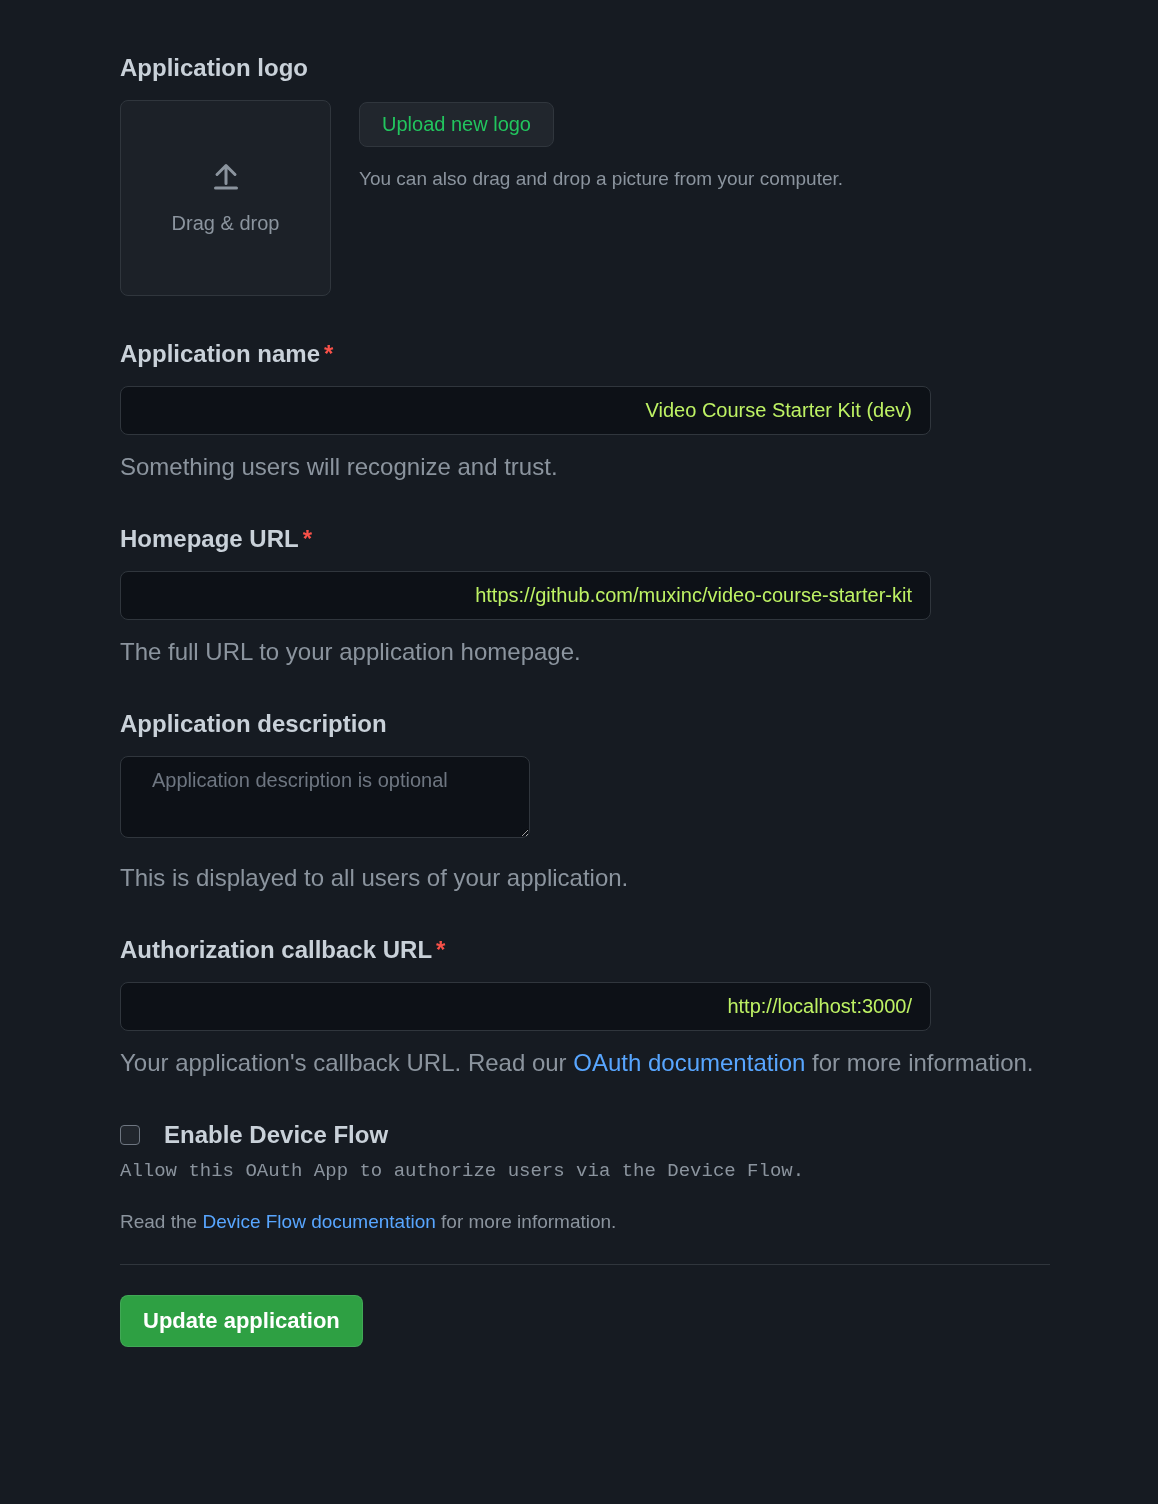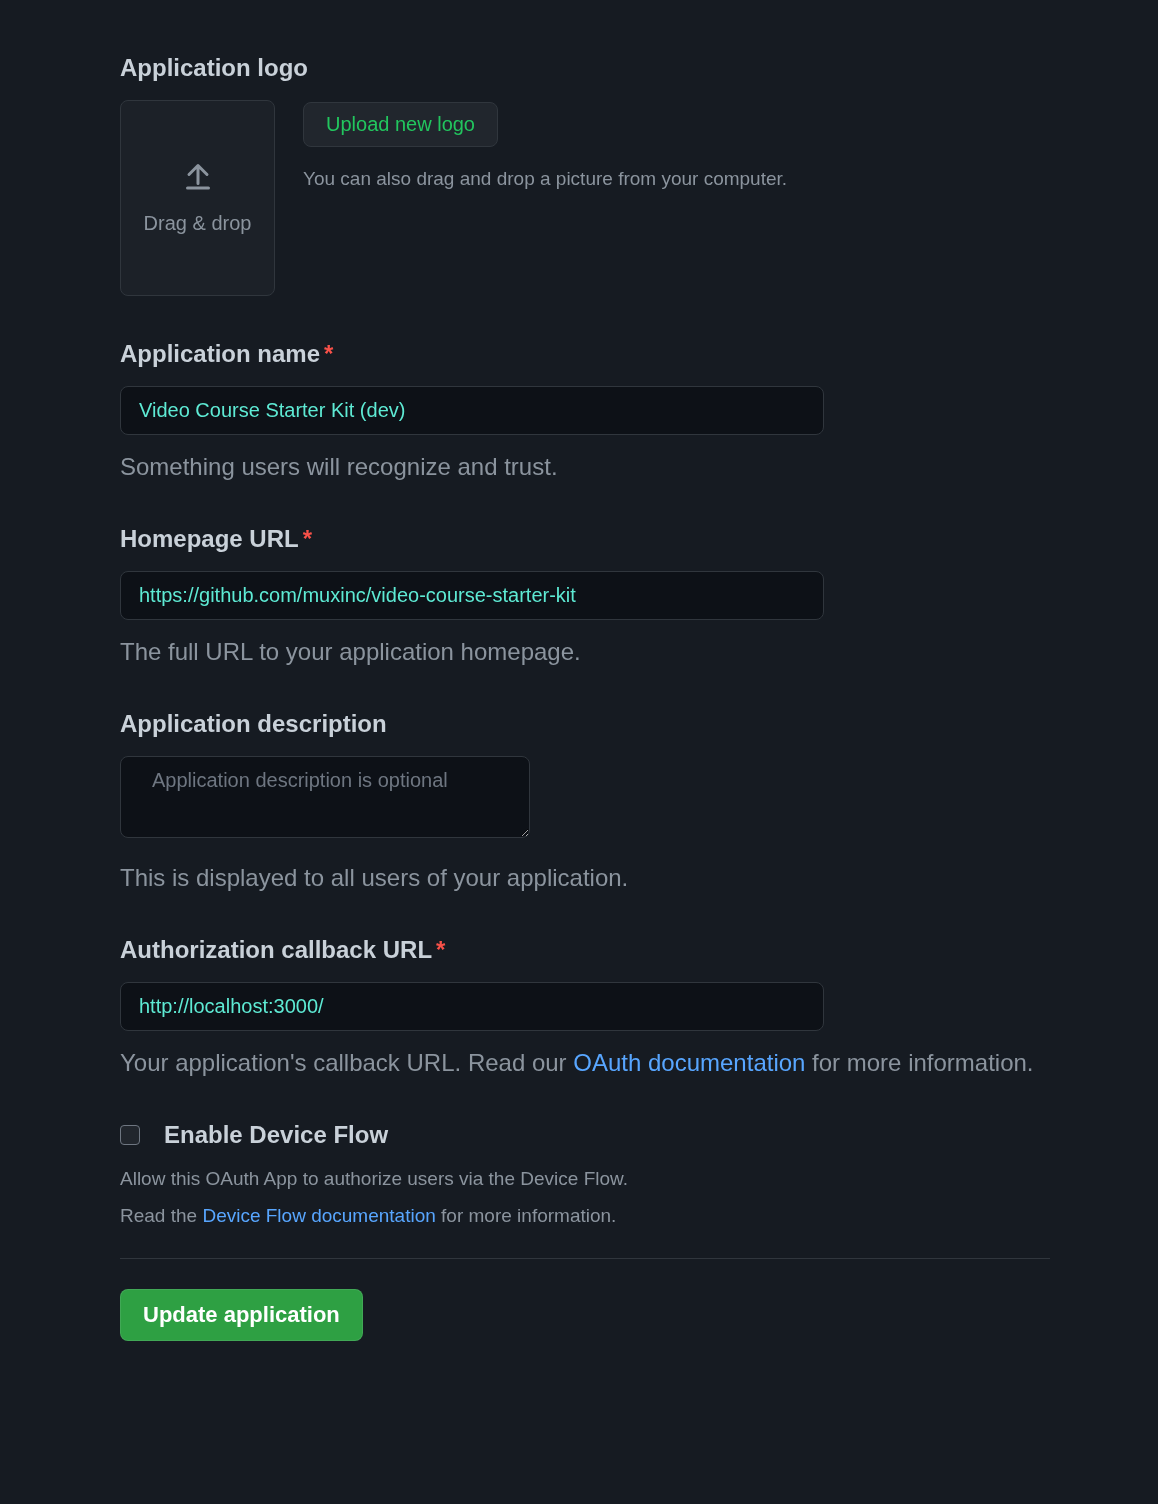--- a/index.html
+++ b/index.html
@@ -22,21 +22,21 @@
       color: #c9d1d9;
       margin-bottom: 14px;
     }
     .logo-row {
       display: flex;
       gap: 28px;
       align-items: flex-start;
       margin-bottom: 40px;
     }
     .dropzone {
-      width: 155px;
+      width: 211px;
       height: 196px;
       border: 1px solid #30363d;
       border-radius: 8px;
       background: #1c2128;
       display: flex;
       flex-direction: column;
       align-items: center;
       justify-content: center;
       gap: 14px;
       color: #8b949e;
@@ -80,29 +80,30 @@
       font-size: 24px;
       font-weight: 600;
       color: #c9d1d9;
       margin-bottom: 14px;
     }
     .required {
       color: #f85149;
       margin-left: 4px;
     }
     .text-input {
-      width: 704px;
+      width: 811px;
       max-width: 100%;
       background: #0d1117;
       border: 1px solid #30363d;
       border-radius: 8px;
-      color: #5eead4;
+      color: #bef264;
       font-size: 20px;
       padding: 12px 18px;
       outline: none;
+      text-align: right;
     }
     .text-input::placeholder, .textarea::placeholder {
       color: #6e7681;
     }
     .textarea {
       width: 410px;
       height: 82px;
       background: #0d1117;
       border: 1px solid #30363d;
       border-radius: 8px;
@@ -139,26 +140,27 @@
       flex-shrink: 0;
     }
     .checkbox-label {
       font-size: 24px;
       font-weight: 600;
       color: #c9d1d9;
     }
     .device-flow-help {
       color: #8b949e;
       font-size: 19px;
-      margin-top: 12px;
+      margin-top: 4px;
+      font-family: Liberation Mono, monospace;
     }
     .device-flow-help2 {
       color: #8b949e;
       font-size: 19px;
-      margin-top: 8px;
+      margin-top: 22px;
     }
     hr {
       border: none;
       border-top: 1px solid #30363d;
       margin-top: 28px;
       margin-bottom: 30px;
     }
     .btn-primary {
       display: inline-block;
       background: #2ea043;

